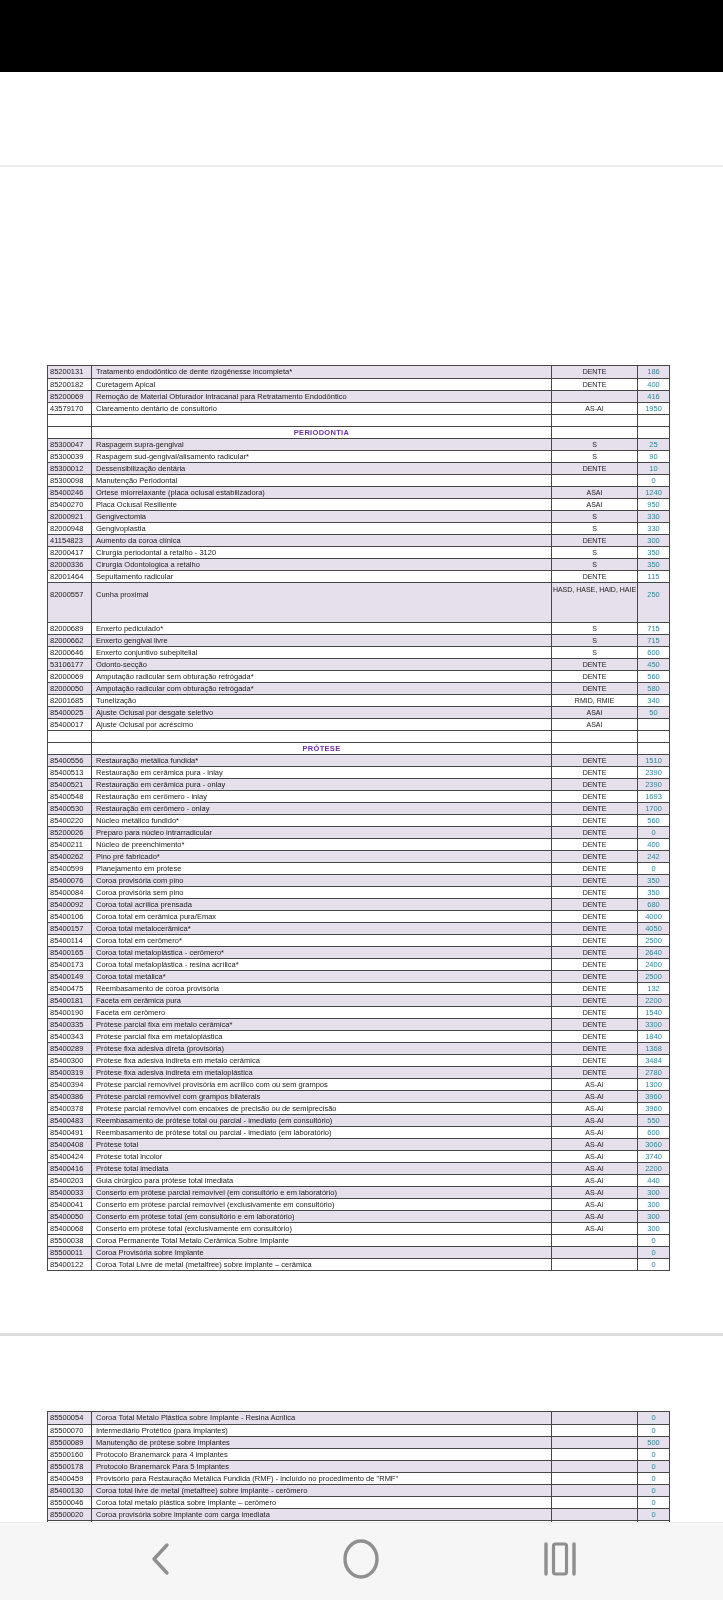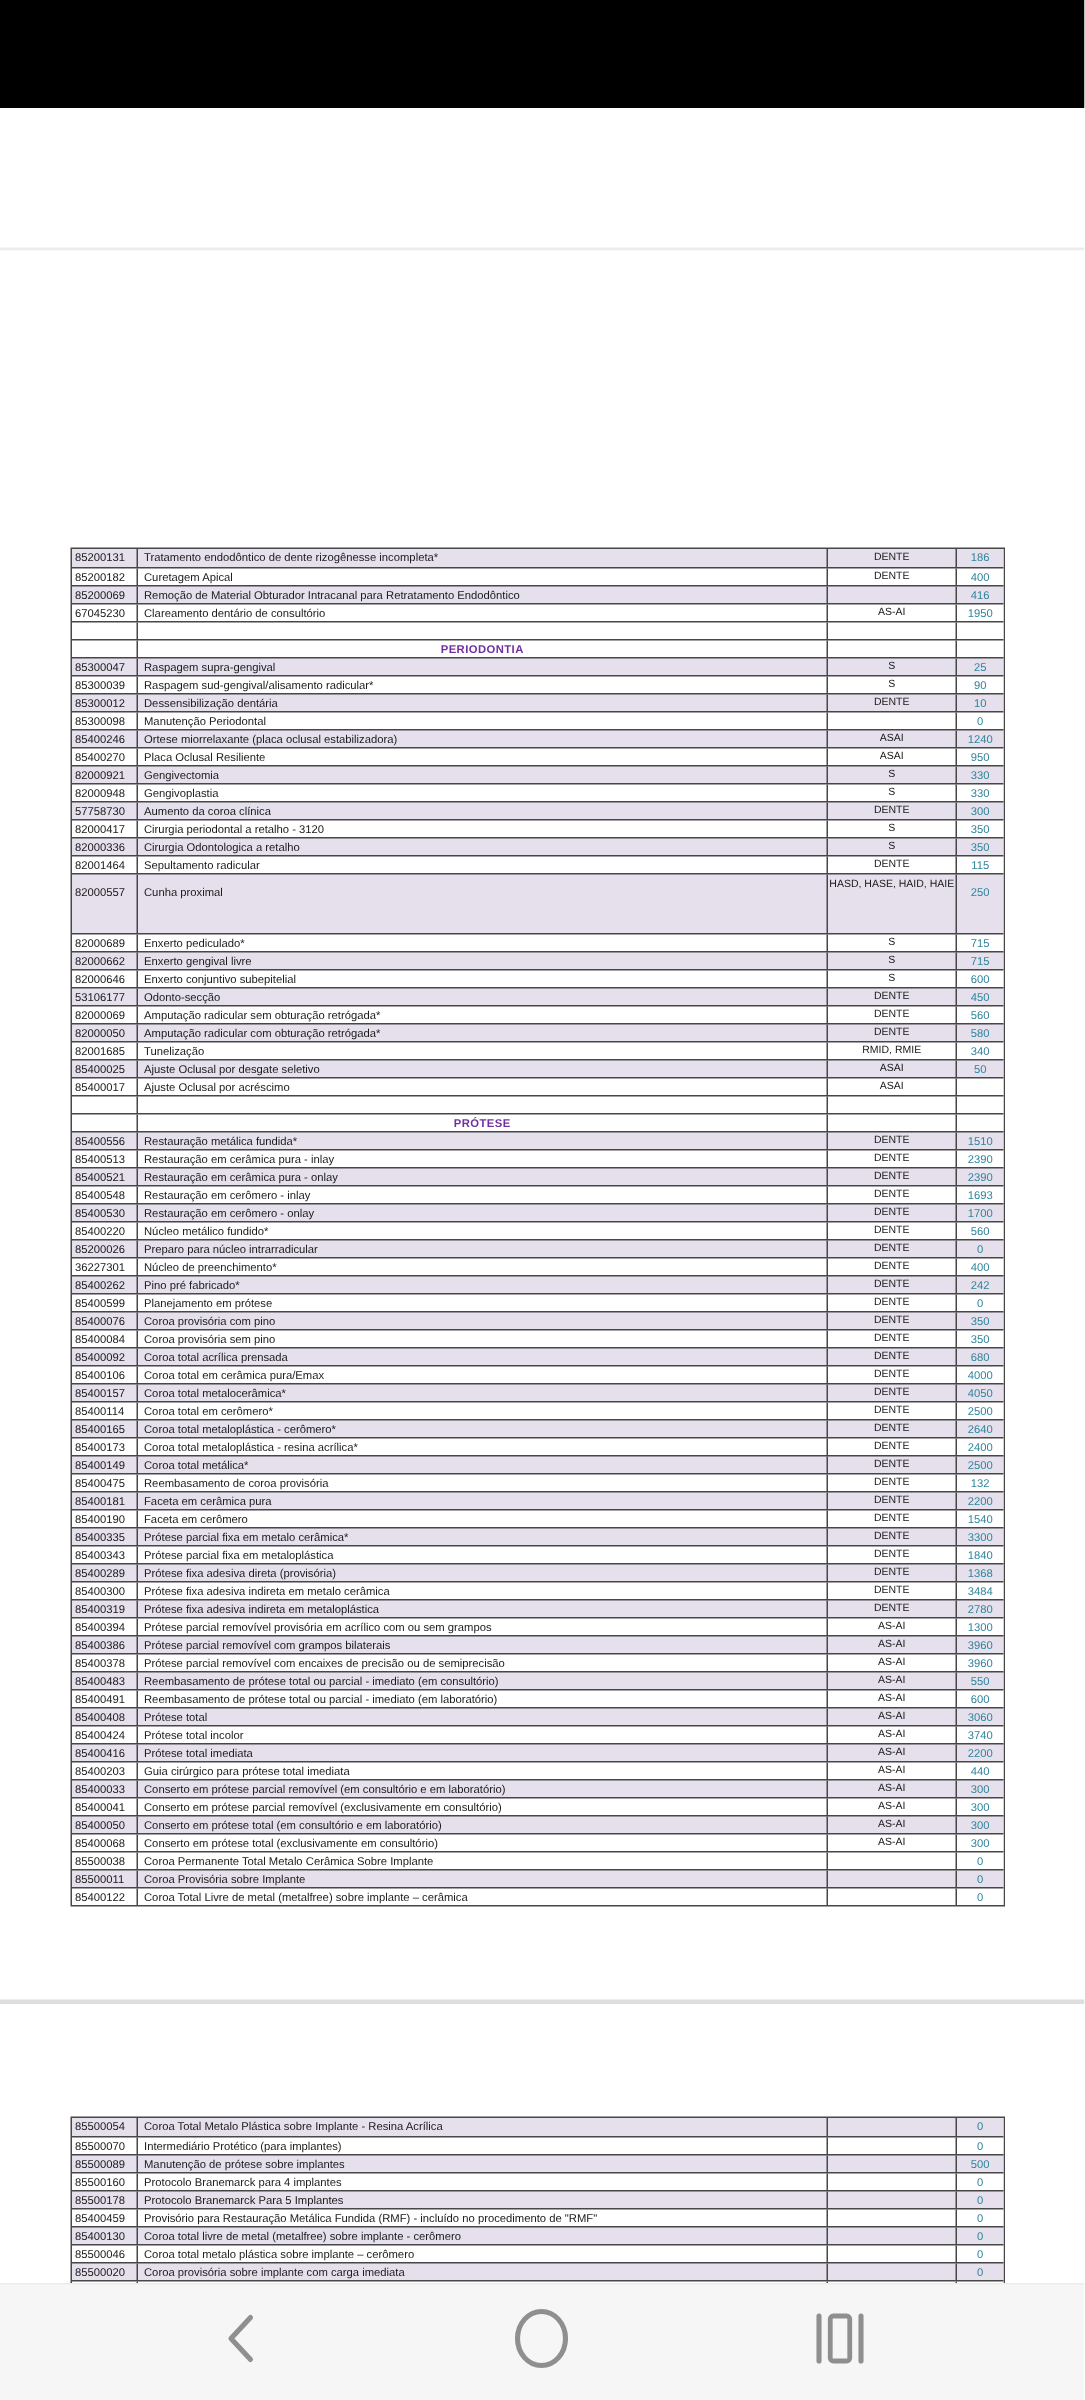--- a/index.html
+++ b/index.html
@@ -97,21 +97,21 @@
         <div class="tcell c-unit">DENTE</div>
         <div class="tcell c-value">400</div>
       </div>
       <div class="trow shade">
         <div class="tcell c-code">85200069</div>
         <div class="tcell c-desc">Remoção de Material Obturador Intracanal para Retratamento Endodôntico</div>
         <div class="tcell c-unit"></div>
         <div class="tcell c-value">416</div>
       </div>
       <div class="trow">
-        <div class="tcell c-code">67045230</div>
+        <div class="tcell c-code">43579170</div>
         <div class="tcell c-desc">Clareamento dentário de consultório</div>
         <div class="tcell c-unit">AS-AI</div>
         <div class="tcell c-value">1950</div>
       </div>
       <div class="trow">
         <div class="tcell c-code"></div>
         <div class="tcell c-desc"></div>
         <div class="tcell c-unit"></div>
         <div class="tcell c-value"></div>
       </div>
@@ -163,21 +163,21 @@
         <div class="tcell c-unit">S</div>
         <div class="tcell c-value">330</div>
       </div>
       <div class="trow">
         <div class="tcell c-code">82000948</div>
         <div class="tcell c-desc">Gengivoplastia</div>
         <div class="tcell c-unit">S</div>
         <div class="tcell c-value">330</div>
       </div>
       <div class="trow shade">
-        <div class="tcell c-code">57758730</div>
+        <div class="tcell c-code">41154823</div>
         <div class="tcell c-desc">Aumento da coroa clínica</div>
         <div class="tcell c-unit">DENTE</div>
         <div class="tcell c-value">300</div>
       </div>
       <div class="trow">
         <div class="tcell c-code">82000417</div>
         <div class="tcell c-desc">Cirurgia periodontal a retalho - 3120</div>
         <div class="tcell c-unit">S</div>
         <div class="tcell c-value">350</div>
       </div>
@@ -301,21 +301,21 @@
         <div class="tcell c-unit">DENTE</div>
         <div class="tcell c-value">560</div>
       </div>
       <div class="trow shade">
         <div class="tcell c-code">85200026</div>
         <div class="tcell c-desc">Preparo para núcleo intrarradicular</div>
         <div class="tcell c-unit">DENTE</div>
         <div class="tcell c-value">0</div>
       </div>
       <div class="trow">
-        <div class="tcell c-code">36227301</div>
+        <div class="tcell c-code">85400211</div>
         <div class="tcell c-desc">Núcleo de preenchimento*</div>
         <div class="tcell c-unit">DENTE</div>
         <div class="tcell c-value">400</div>
       </div>
       <div class="trow shade">
         <div class="tcell c-code">85400262</div>
         <div class="tcell c-desc">Pino pré fabricado*</div>
         <div class="tcell c-unit">DENTE</div>
         <div class="tcell c-value">242</div>
       </div>

